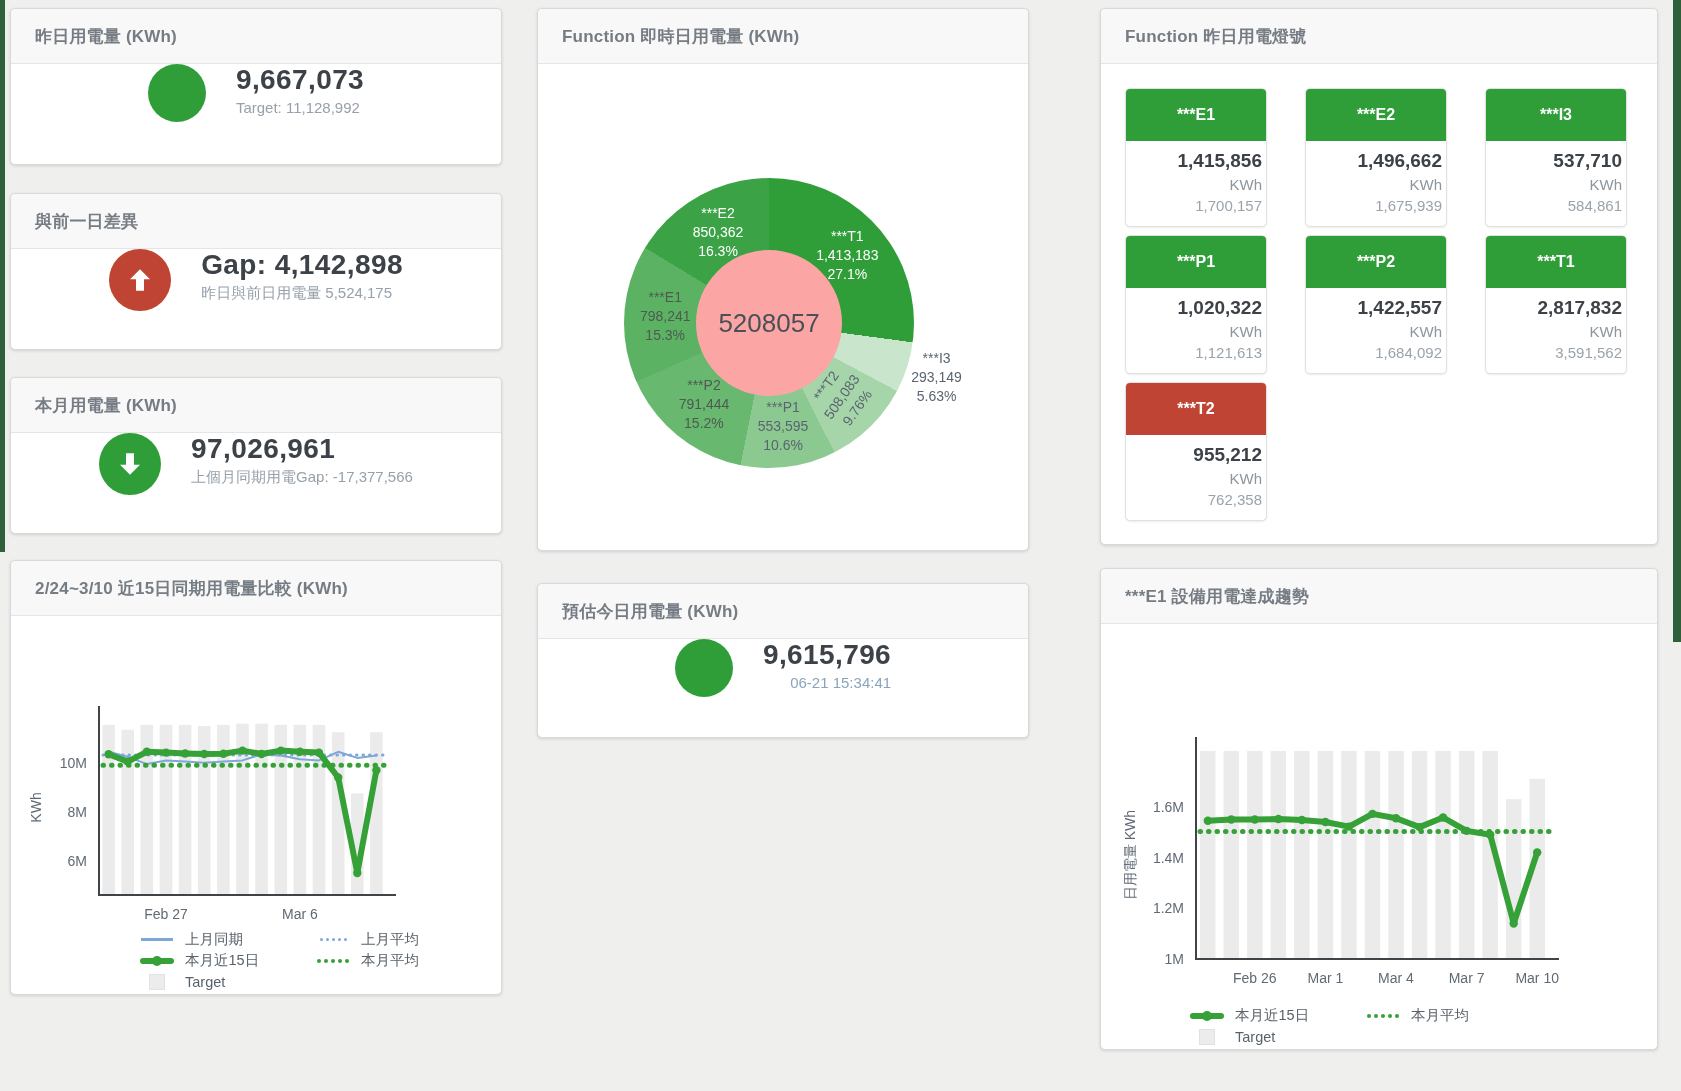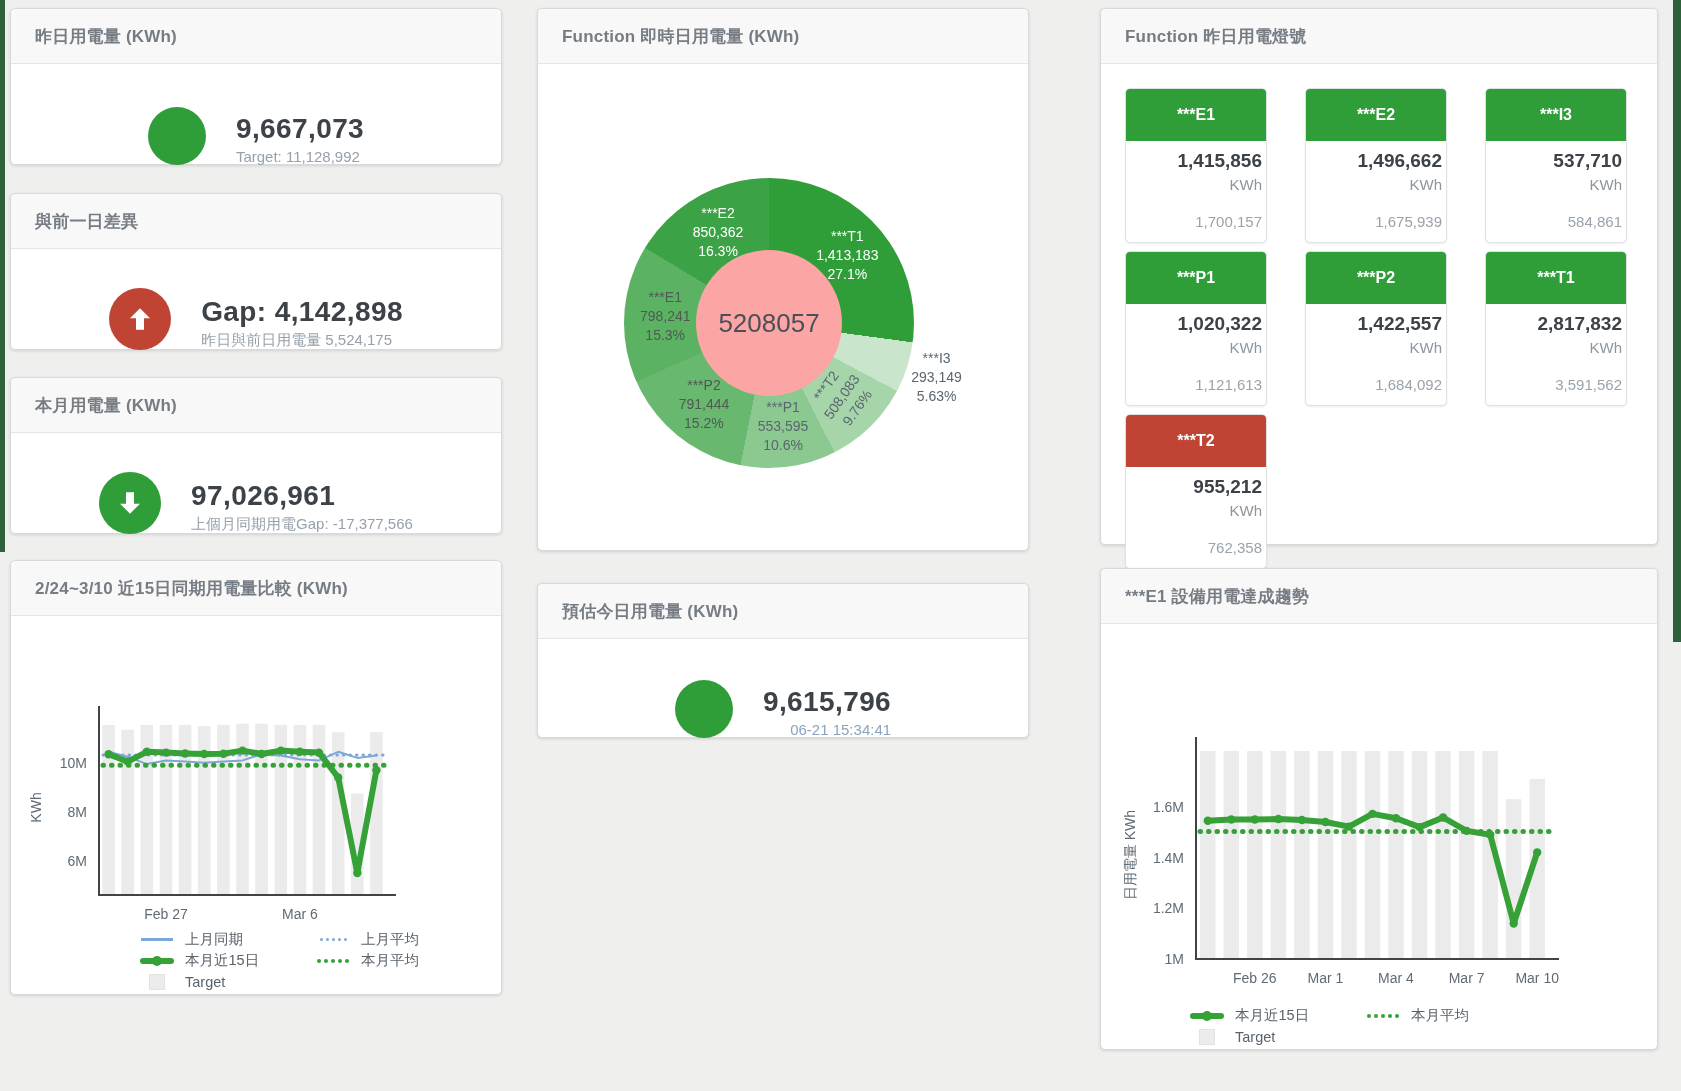--- a/index.html
+++ b/index.html
@@ -7,36 +7,36 @@
   #stage{position:relative;width:1681px;height:1091px;overflow:hidden;background:#eff0ee;}
   .edge{position:absolute;background:#2e6039;}
   .edge-left{left:0;top:0;width:5px;height:552px;}
   .edge-right{right:0;top:0;width:8px;height:642px;}
   .panel{position:absolute;background:#fff;border:1px solid #d8d9da;border-radius:5px;
          box-shadow:0 1px 3px rgba(60,64,67,.18);box-sizing:border-box;}
   .panel-header{height:54px;display:flex;align-items:center;padding:0 24px;background:#f8f8f8;
                 border-bottom:1px solid #e4e5e6;border-radius:5px 5px 0 0;}
   .panel-title{color:#767c84;font-weight:bold;font-size:17px;letter-spacing:.2px;}
   
-  .stat-body{display:flex;align-items:flex-end;justify-content:center;gap:30px;height:calc(100% - 54px);}
+  .stat-body{display:flex;align-items:flex-start;justify-content:center;gap:30px;height:calc(100% - 54px);}
   .circle{width:58px;height:58px;border-radius:50%;display:flex;align-items:center;justify-content:center;flex:0 0 auto;}
   .circle.big{width:62px;height:62px;}
   .c-green{background:#2f9e38;} .c-red{background:#bf4433;}
   .stat-value{font-size:28px;font-weight:bold;color:#3c4248;letter-spacing:.4px;line-height:1.15;}
   .stat-sub{font-size:15px;color:#96a1ab;margin-top:3px;}
   .sub-blue{color:#8ba4bd;}
   .right-align{text-align:right;}
   
   #tiles-grid{display:grid;grid-template-columns:repeat(3,142px);gap:8px 38px;padding:24px 24px;}
   .tile{border:1px solid #e0e1e2;border-radius:5px;overflow:hidden;background:#fff;box-shadow:0 1px 2px rgba(0,0,0,.08);}
   .tile-head{height:52px;display:flex;align-items:center;justify-content:center;color:#fff;font-weight:bold;font-size:16px;}
   .tile-body{padding:9px 4px 12px;text-align:right;}
   .tile-value{font-size:19px;font-weight:bold;color:#3c4248;}
   .tile-unit{font-size:15px;color:#8d959d;margin-top:4px;}
-  .tile-target{font-size:15px;color:#9aa3ab;margin-top:20px;}
+  .tile-target{font-size:15px;color:#9aa3ab;margin-top:4px;}
   
   .donut{position:absolute;left:86px;top:169px;width:290px;height:290px;}
   .donut-ring{width:100%;height:100%;border-radius:50%;}
   .donut-hole{position:absolute;left:50%;top:50%;transform:translate(-50%,-50%);width:146px;height:146px;
               background:#fca5a5;border-radius:50%;display:flex;align-items:center;justify-content:center;}
   .donut-center{font-size:26px;color:#4a5056;}
   .donut-label{position:absolute;text-align:center;font-size:14px;line-height:19px;white-space:nowrap;
                transform:translate(-50%,-50%);}
   
   .chart-wrap{position:absolute;left:0;top:54px;}

